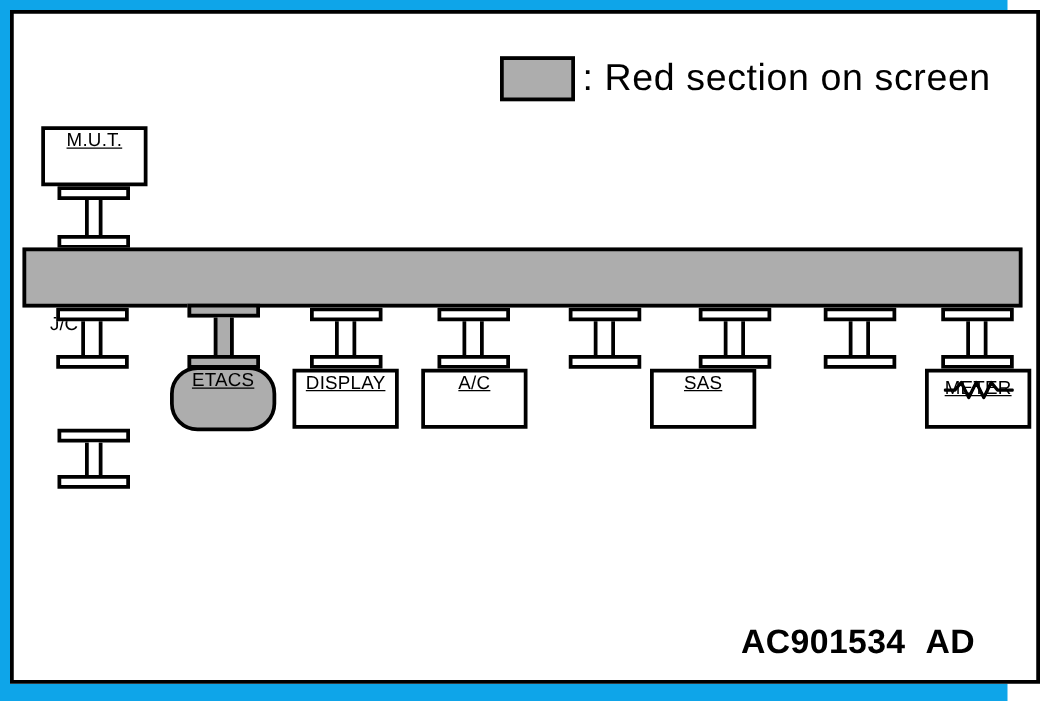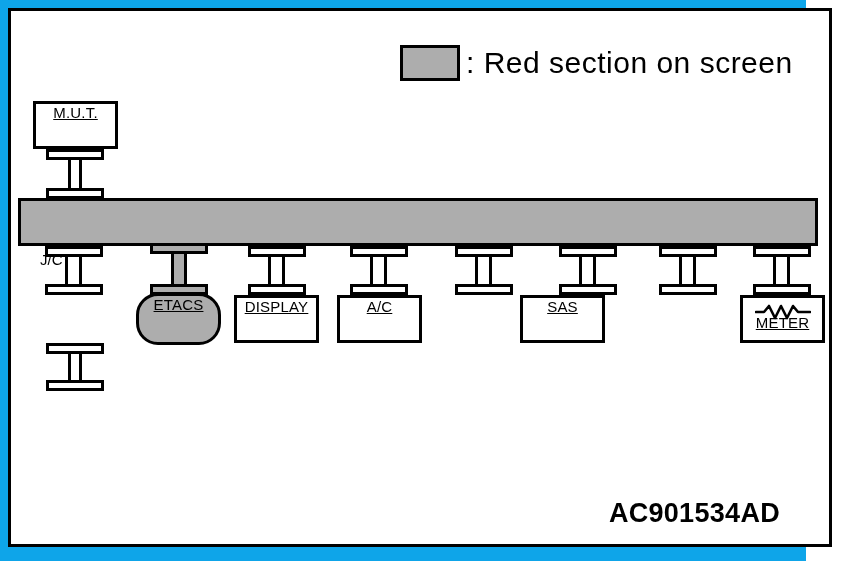--- a/index.html
+++ b/index.html
@@ -94,21 +94,21 @@
   .zigzag {
     position: absolute;
     left: 50%;
     transform: translateX(-50%);
     top: 6px;
     width: 56px;
     height: 16px;
     z-index: 2;
   }
   .unit.has-zigzag .unit-label {
-    margin-top: 16px;
+    margin-top: 4px;
   }
 
   
   .busbar {
     position: absolute;
     left: 18px;
     top: 198px;
     width: 800px;
     height: 48px;
     background: #adadad;
@@ -172,21 +172,21 @@
     position: absolute;
     right: 26px;
     bottom: 32px;
     font-size: 27px;
     font-weight: bold;
     color: #000000;
     letter-spacing: 0.3px;
     white-space: nowrap;
   }
   .partno .suffix {
-    margin-left: 0;
+    margin-left: 16px;
   }
 </style>
 </head>
 <body>
 
 <div id="canvas">
 
   <div class="frame"></div>
 
   <div class="legend-swatch"></div>

